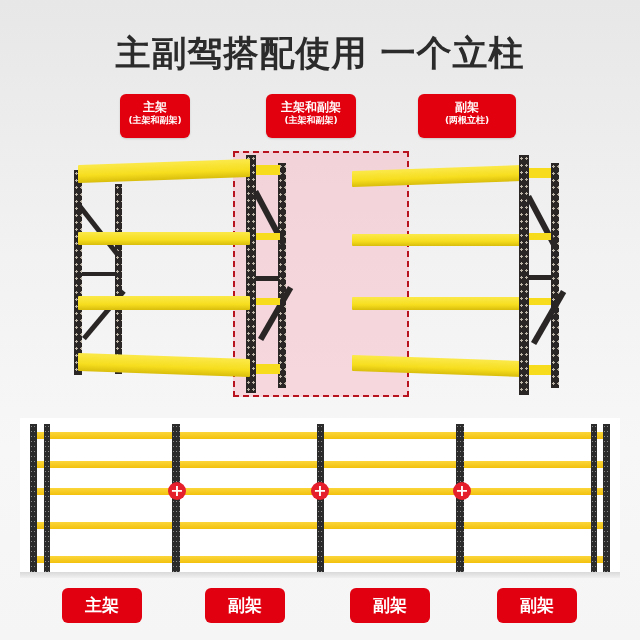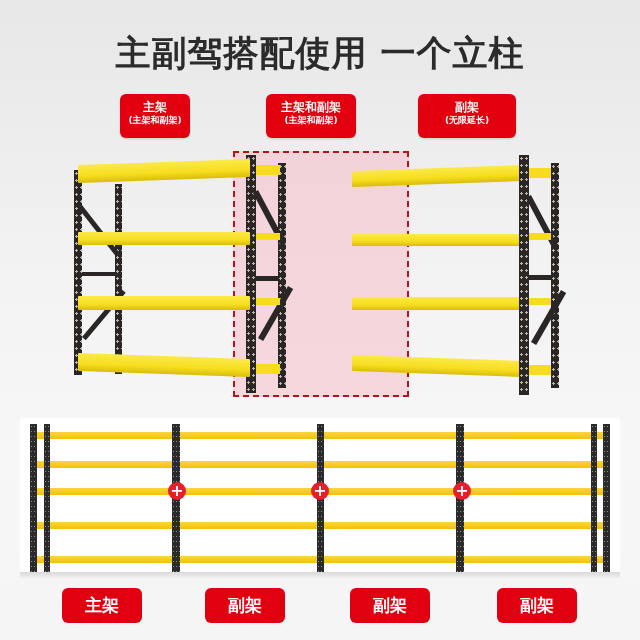--- a/index.html
+++ b/index.html
@@ -51,21 +51,21 @@
 <div class="tag" style="left:120px; top:94px; width:70px; height:44px;">
   <span class="main">主架</span>
   <span class="sub">(主架和副架)</span>
 </div>
 <div class="tag" style="left:266px; top:94px; width:90px; height:44px;">
   <span class="main">主架和副架</span>
   <span class="sub">(主架和副架)</span>
 </div>
 <div class="tag" style="left:418px; top:94px; width:98px; height:44px;">
   <span class="main">副架</span>
-  <span class="sub">(无限延长)</span>
+  <span class="sub">(两根立柱)</span>
 </div>
 
 <div class="highlight"></div>
 
 <div>
   <div class="post dots" style="left:74px; top:170px; width:8px; height:205px;"></div>
   <div class="post dots" style="left:115px; top:184px; width:7px; height:190px;"></div>
   <div class="brace" style="left:82px; top:205px; width:60px; height:5px; transform:rotate(52deg);"></div>
   <div class="brace" style="left:82px; top:337px; width:62px; height:5px; transform:rotate(-50deg);"></div>
   <div class="post" style="left:82px; top:272px; width:34px; height:4px;"></div>

